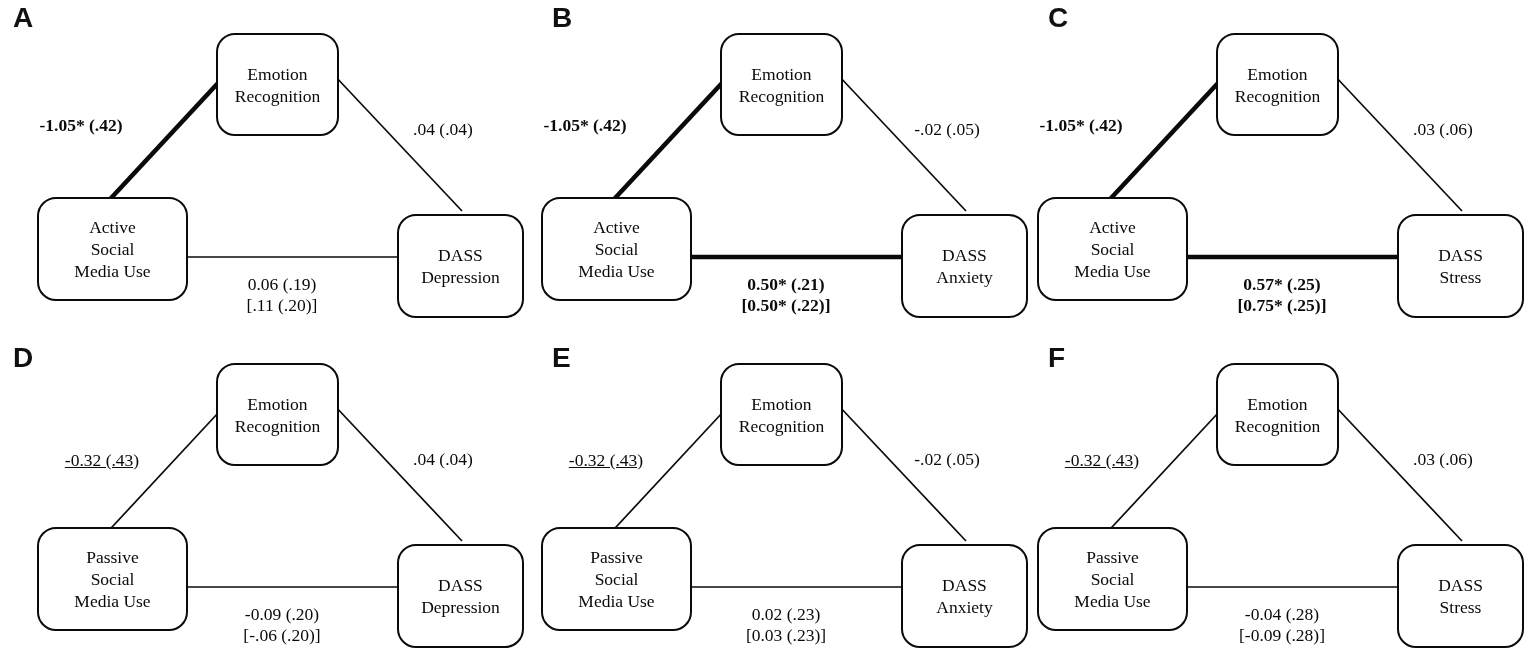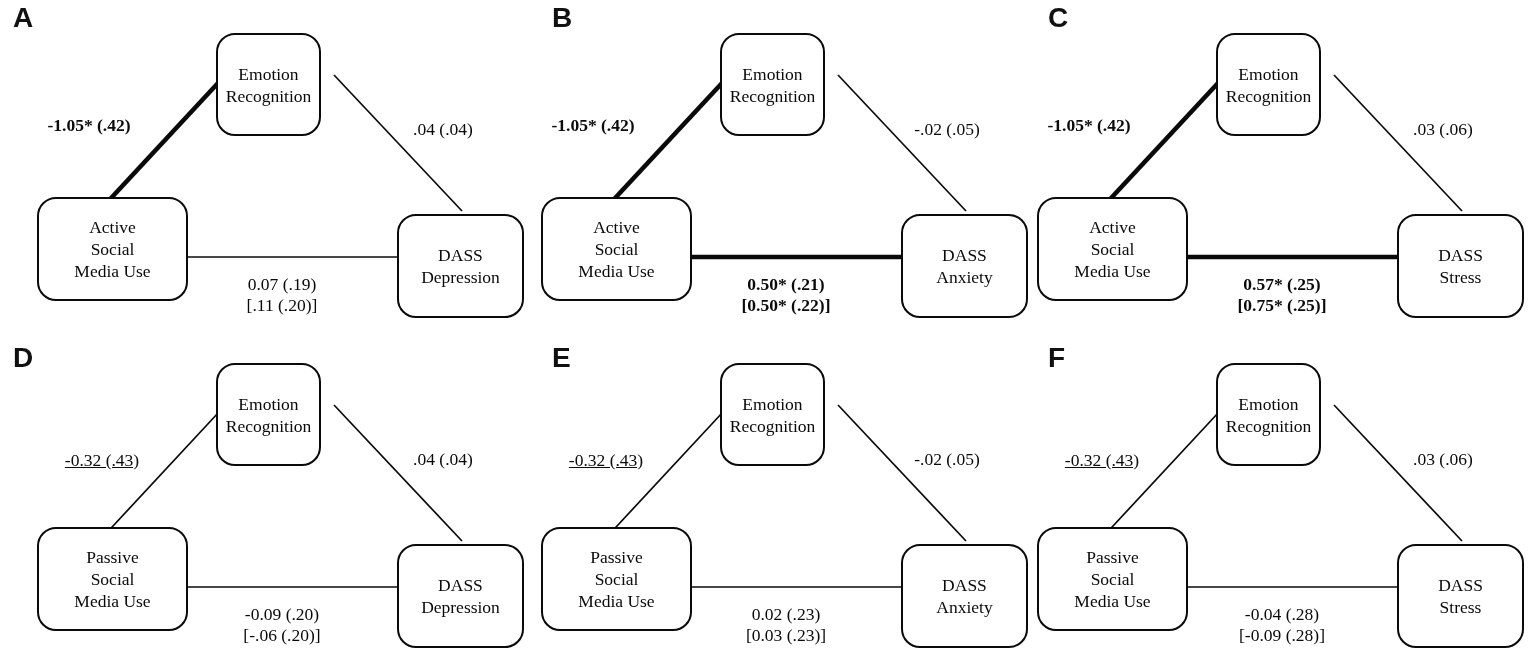--- a/index.html
+++ b/index.html
@@ -59,34 +59,34 @@
     border-radius: 19px;
     display: flex;
     align-items: center;
     justify-content: center;
     text-align: center;
     white-space: pre-line;
     font-size: 17.5px;
     line-height: 22px;
     color: #0a0a0a;
   }
-  .node.mediator  { left: 216px; top: 33px;  width: 105px; height: 103px; }
+  .node.mediator  { left: 216px; top: 33px;  width: 123px; height: 103px; }
   .node.predictor { left: 37px;  top: 197px; width: 151px; height: 104px; }
   .node.outcome   { left: 397px; top: 214px; width: 127px; height: 104px; }
 
   .plabel {
     position: absolute;
     font-size: 17.5px;
     line-height: 20.5px;
     text-align: center;
     white-space: pre-line;
     color: #0a0a0a;
   }
   .plabel.bold { font-weight: bold; }
-  .a-label { left: 16px;  top: 115px; width: 146px; }
+  .a-label { left: 8px;  top: 115px; width: 146px; }
   .r1 .a-label { left: 29px; top: 120px; text-decoration: underline; }
   .b-label { left: 370px; top: 119px; width: 146px; }
   .c-label { left: 192px; top: 274px; width: 180px; }
 </style>
 </head>
 <body>
 
 <div class="figure">
 
   <div class="panel c0 r0">
@@ -97,21 +97,21 @@
     </svg>
     <div class="node mediator">Emotion
 Recognition</div>
     <div class="node predictor">Active
 Social
 Media Use</div>
     <div class="node outcome">DASS
 Depression</div>
     <div class="plabel a-label bold">-1.05* (.42)</div>
     <div class="plabel b-label">.04 (.04)</div>
-    <div class="plabel c-label">0.07 (.19)
+    <div class="plabel c-label">0.06 (.19)
 [.11 (.20)]</div>
     <div class="letter">A</div>
   </div>
 
   <div class="panel c1 r0">
     <svg class="lines" width="535" height="327">
       <line class="edge thick" x1="100" y1="210" x2="232" y2="68"></line>
       <line class="edge" x1="334" y1="75" x2="462" y2="211"></line>
       <line class="edge thick" x1="162" y1="257" x2="402" y2="257"></line>
     </svg>

